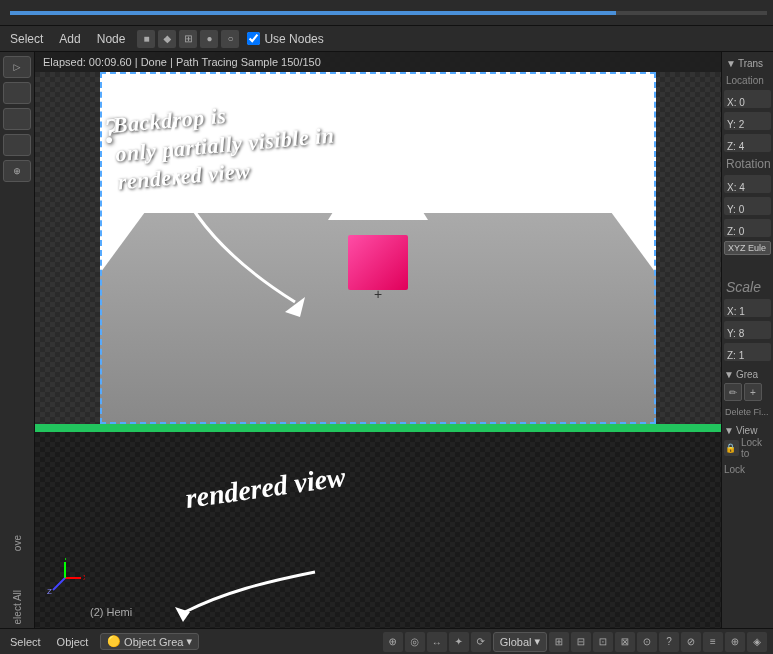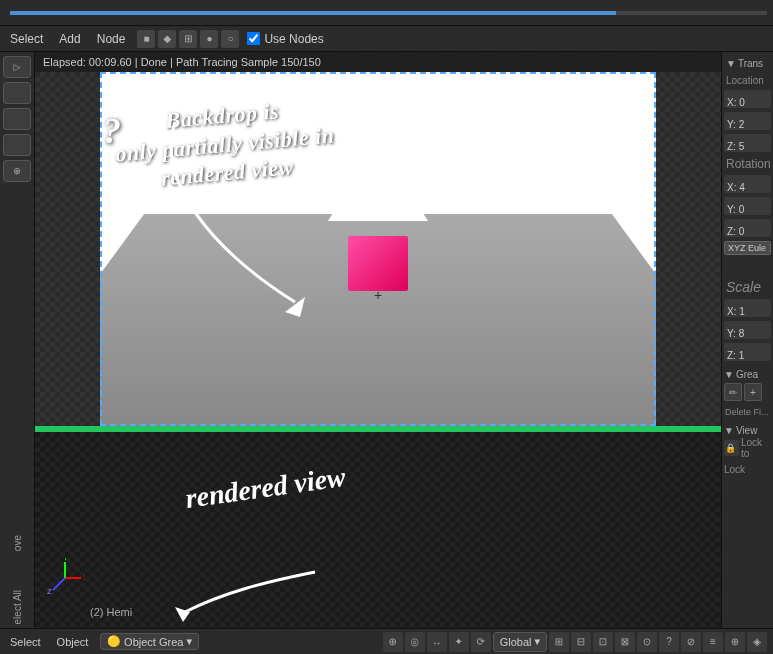--- a/index.html
+++ b/index.html
@@ -115,23 +115,22 @@
       flex-direction: column;
       position: relative;
       overflow: hidden;
     }
 
     
     .viewport-top {
       flex: 0 0 380px;
       position: relative;
       background: #14532d;
-      border-bottom: 6px solid #22c55e;
+      border-bottom: 8px solid #22c55e;
       overflow: hidden;
-      text-align: center;
     }
 
     .viewport-header-bar {
       position: absolute;
       top: 0;
       left: 0;
       right: 0;
       height: 20px;
       background: rgba(30,30,30,0.9);
       display: flex;
@@ -595,21 +594,21 @@
     </div>
 
     <div style="font-size:10px; color:#888; padding: 1px 2px;">Location</div>
     <div class="right-field-row">
       <span class="field-value">X: 0</span>
     </div>
     <div class="right-field-row">
       <span class="field-value">Y: 2</span>
     </div>
     <div class="right-field-row">
-      <span class="field-value">Z: 5</span>
+      <span class="field-value">Z: 4</span>
     </div>
 
     <div style="font-size:12px; color:#888; padding: 1px 2px;">Rotation</div>
     <div class="right-field-row">
       <span class="field-value">X: 4</span>
     </div>
     <div class="right-field-row">
       <span class="field-value">Y: 0</span>
     </div>
     <div class="right-field-row">

